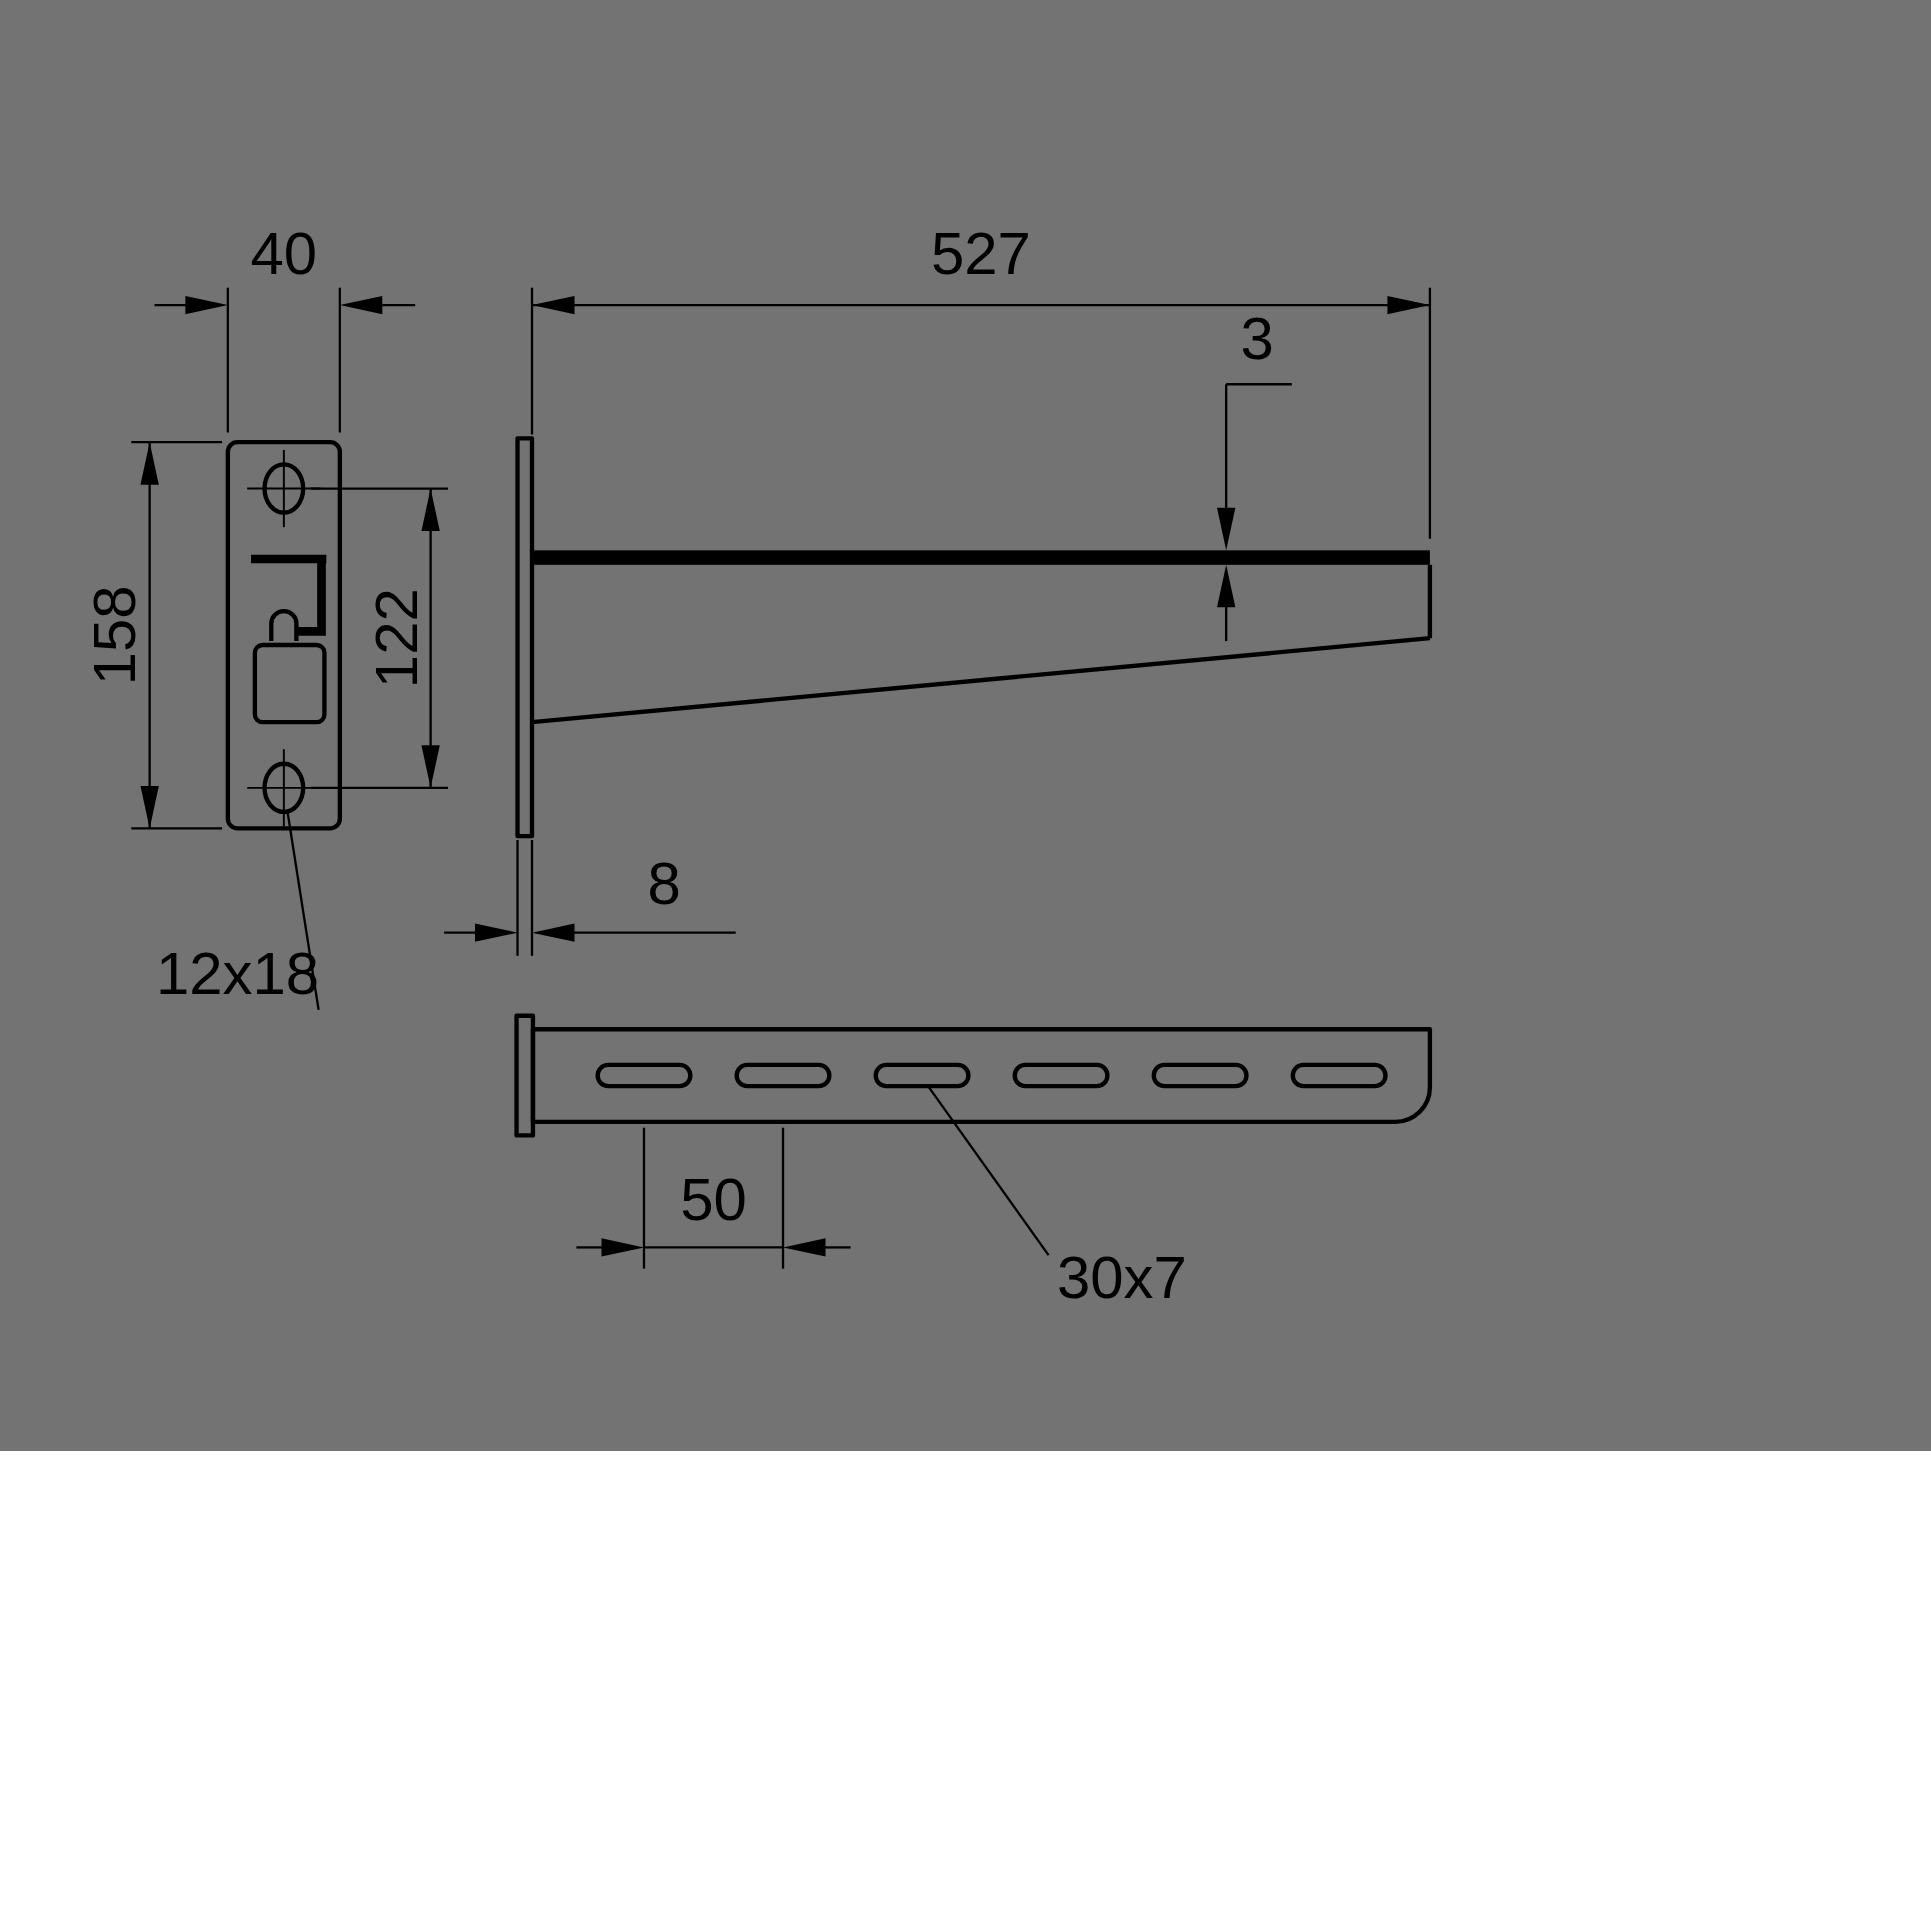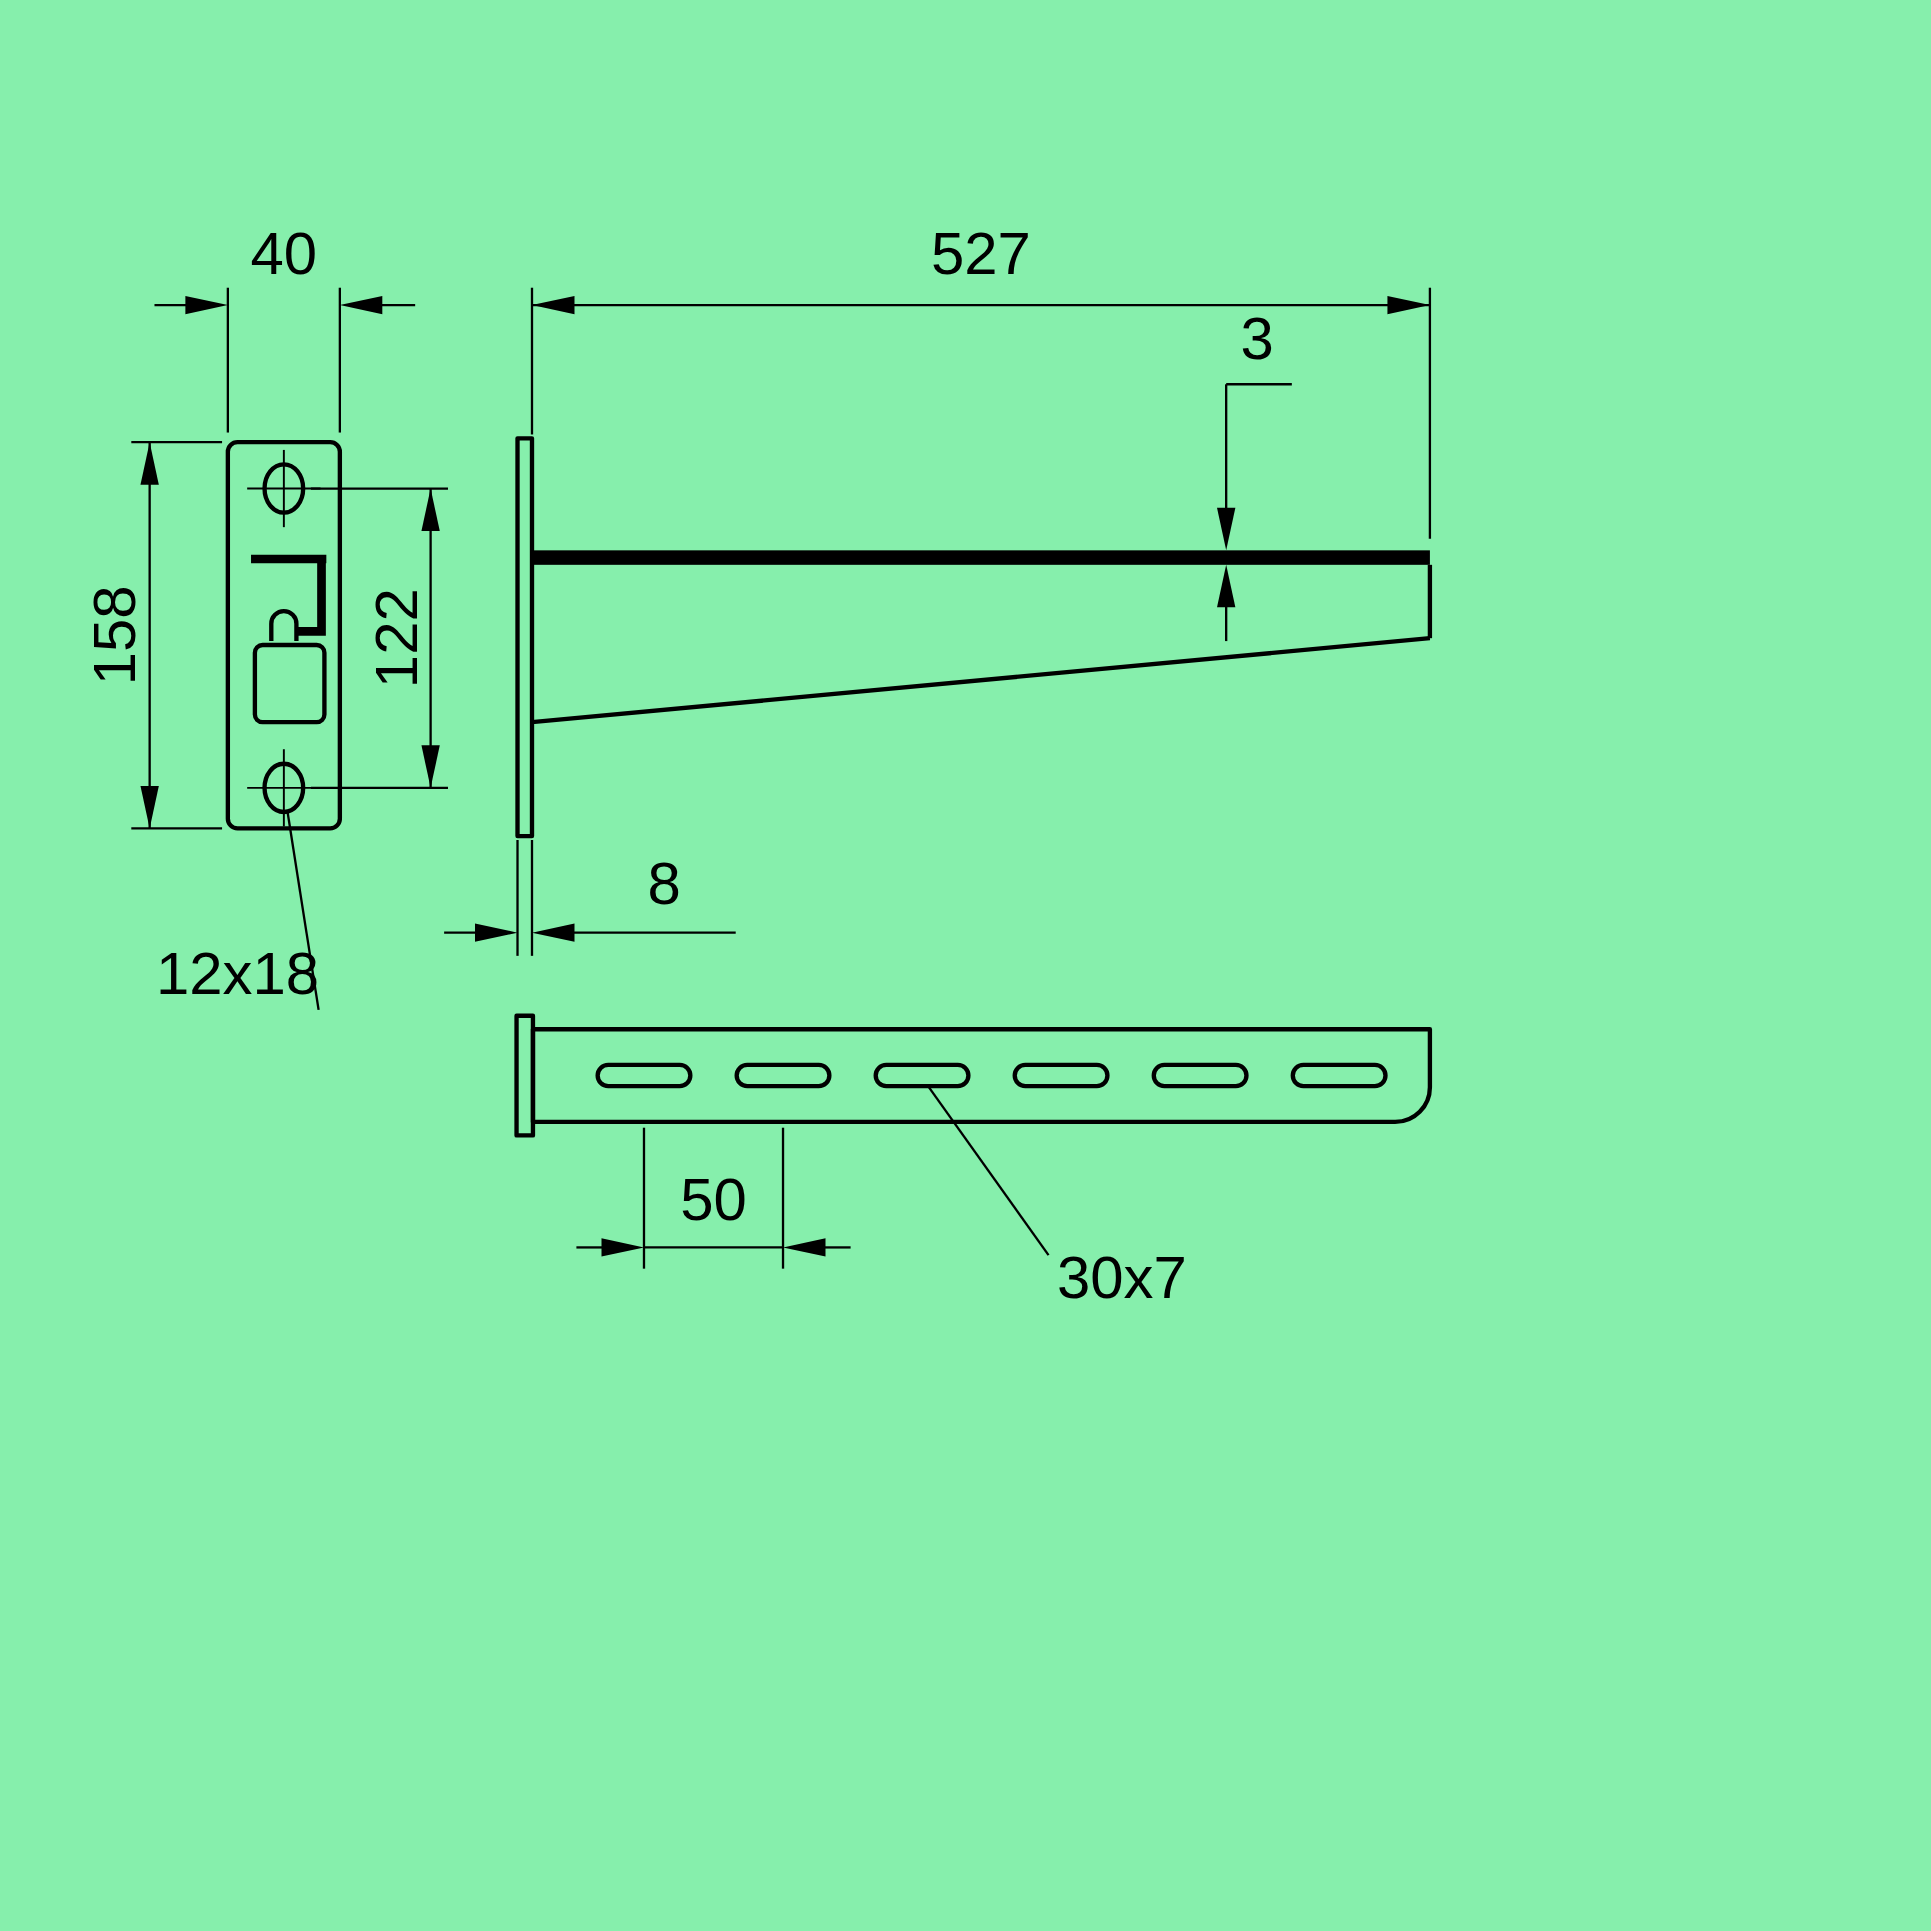--- a/index.html
+++ b/index.html
@@ -2,22 +2,22 @@
 <html><head>
 <meta charset="utf-8">
 <style>
   html, body {
     margin: 0;
     padding: 0;
     background: #ffffff;
   }
   .stage {
     width: 1931px;
-    height: 1931px;
-    background: #86efac;
+    height: 1451px;
+    background: #737373;
     position: relative;
   }
   svg.drawing { display: block; }
   .obj {
     fill: none;
     stroke: #000;
     stroke-width: 4.5;
     stroke-linecap: butt;
     stroke-linejoin: round;
   }

